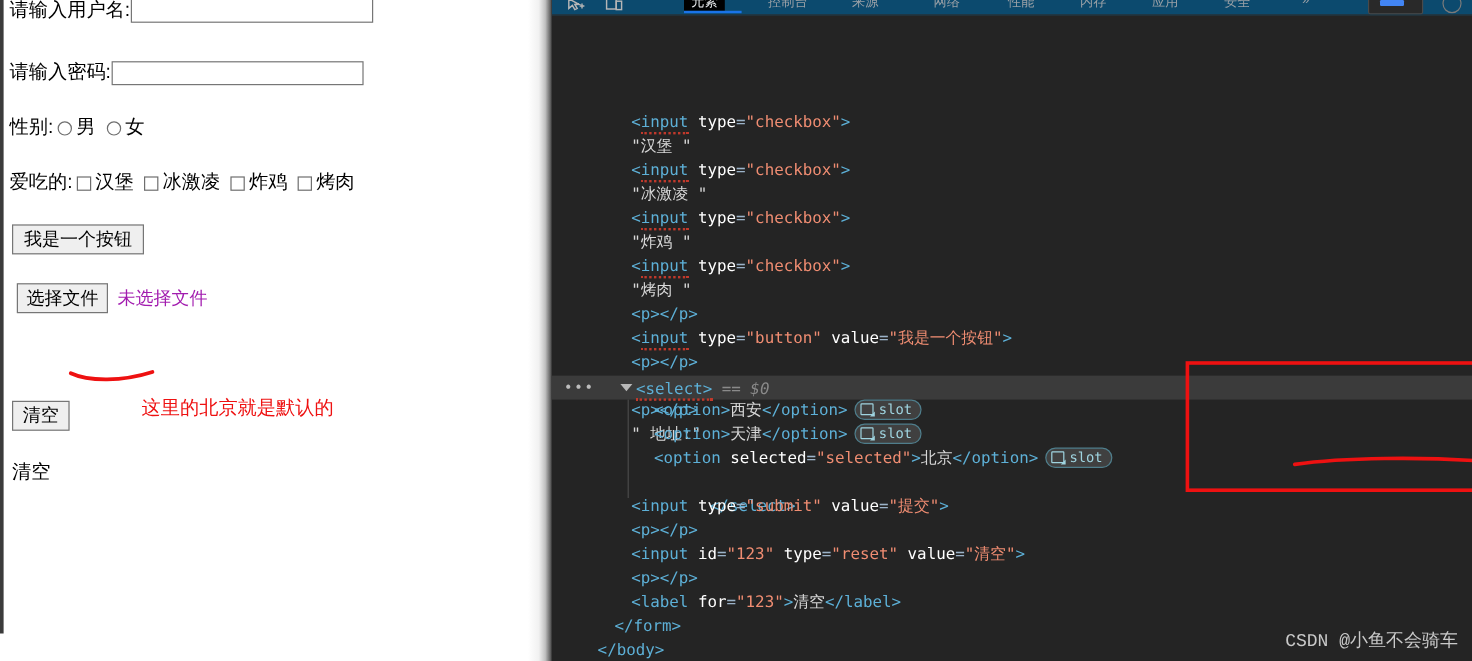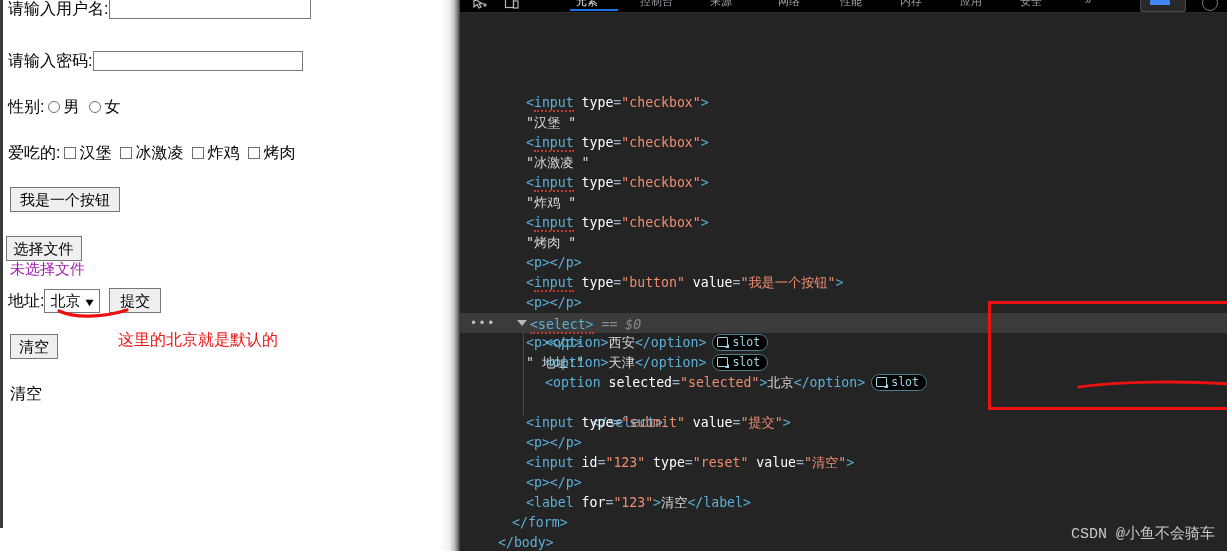--- a/index.html
+++ b/index.html
@@ -123,21 +123,21 @@
   #devtools {
     position: absolute; left: 460px; top: 0;
     width: 767px; height: 551px;
     background: #242424;
     font-family: "DejaVu Sans Mono", "Liberation Mono", monospace;
     overflow: hidden;
   }
   #dt-toolbar {
     position: absolute; left: 0; top: 0;
     width: 767px; height: 12px;
-    background: #000000;
+    background: #0c4a6e;
     border-bottom: 1px solid #2b2b2b;
     overflow: hidden;
   }
   .tb-icon {
     position: absolute; top: -4px;
     width: 16px; height: 14px;
     color: #b6b6b6;
   }
   .tb-tab {
     position: absolute; top: -6px;
@@ -192,21 +192,21 @@
   .slot {
     display: inline-block;
     border: 1px solid #4f7e8c;
     border-radius: 9px;
     color: #9fd4e0;
     font-size: 11.5px;
     font-family: "DejaVu Sans Mono", monospace;
     padding: 0px 7px 1px 4px;
     margin-left: 6px;
     vertical-align: 1px;
-    background: #000000;
+    background: #404040;
     line-height: 14px;
   }
   .slot .sq {
     display: inline-block;
     width: 9px; height: 8px;
     border: 1px solid #9fd4e0;
     border-radius: 1px;
     margin-right: 4px;
     vertical-align: -1px;
     position: relative;
@@ -293,30 +293,25 @@
       <span class="checkbox"></span>
       <span class="lbl">汉堡</span>
       <span class="checkbox" style="margin-left:9px;"></span>
       <span class="lbl">冰激凌</span>
       <span class="checkbox" style="margin-left:9px;"></span>
       <span class="lbl">炸鸡</span>
       <span class="checkbox" style="margin-left:9px;"></span>
       <span class="lbl">烤肉</span>
     </div>
 
-    <div class="form-row" style="top:236px;left:2px;flex-direction:column;">
+    <div class="form-row" style="top:236px;left:14px;">
       <span class="filebtn">选择文件</span>
       <span class="filetext">未选择文件</span>
     </div>
 
-    <div class="form-row" style="top:288px;left:8px;">
-      <span class="lbl">地址:</span>
-      <span class="selectbox"><span>北京</span><span class="caret">▼</span></span>
-      <span class="btn" style="margin-left:9px;padding:3px 10px;">提交</span>
-    </div>
 
     <svg class="redunder" style="left:56px; top:306px;" width="74" height="14" viewBox="0 0 74 14">
       <path d="M3,5 C18,12 46,12 71,4" stroke="#ee1111" stroke-width="3.2" fill="none" stroke-linecap="round"></path>
     </svg>
 
     <div class="annot" style="left:118px; top:330px;">这里的北京就是默认的</div>
 
     <div class="form-row" style="top:334px;left:10px;">
       <span class="btn" style="padding:3px 8px;">清空</span>
     </div>

